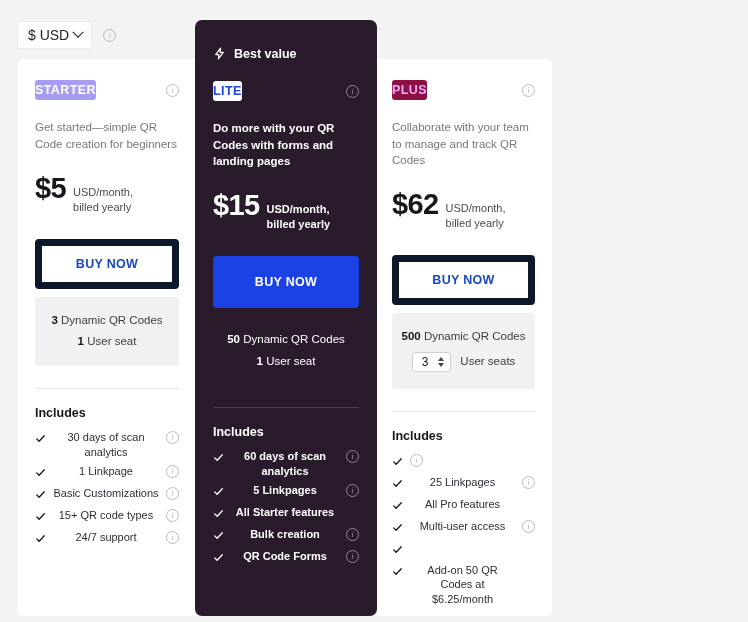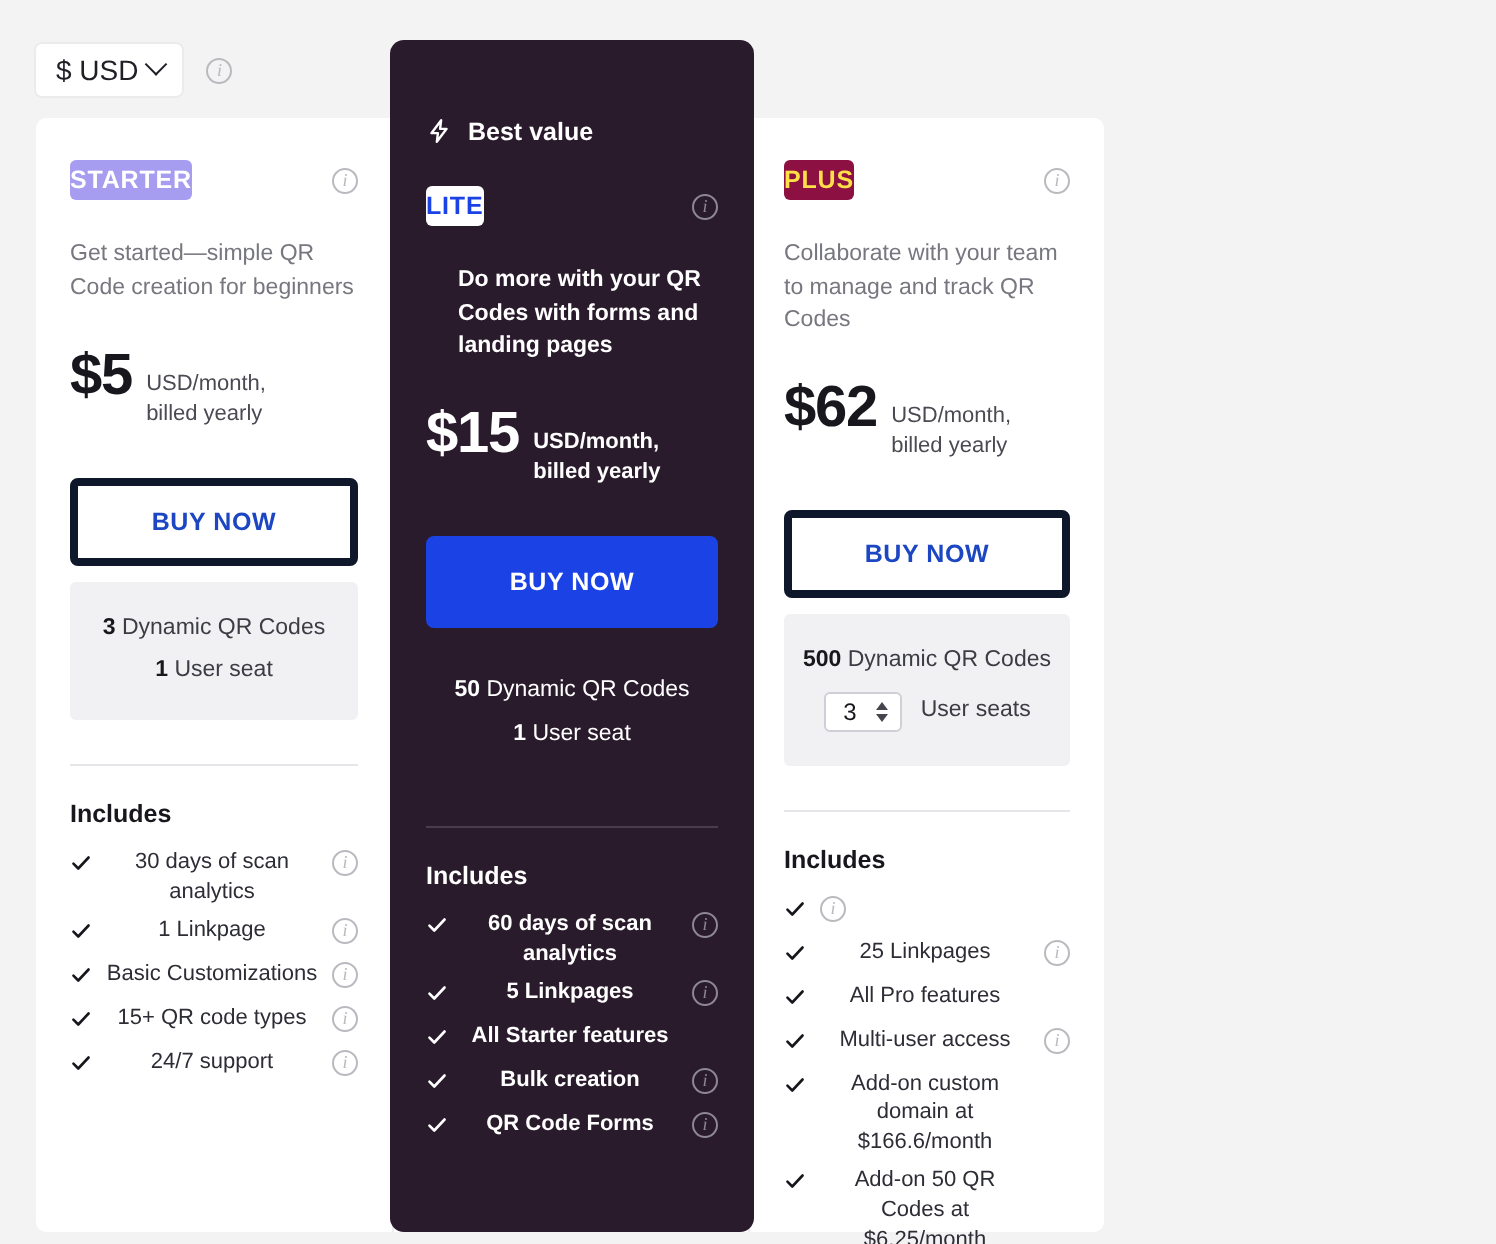--- a/index.html
+++ b/index.html
@@ -67,21 +67,21 @@
     width: 182px; height: 596px;
     background: #2a1b2c;
     border-radius: 7px;
     border-left: none;
     padding: 0 18px 0 18px;
     z-index: 5;
   }
   .best-value {
     display: flex; align-items: center; gap: 8px;
     color: #ffffff; font-size: 12.5px; font-weight: bold;
-    padding-top: 26px; padding-bottom: 19px; margin-top: 12px;
+    padding-top: 26px; padding-bottom: 19px;
   }
   .bolt { width: 13px; height: 15px; flex: none; display:block; }
 
   
   .badge-row {
     display: flex; align-items: center; justify-content: space-between;
     height: 22px;
   }
   .badge {
     display: inline-flex; align-items: center;
@@ -90,21 +90,21 @@
     line-height: 1.15;
   }
 
   
   .tagline {
     margin-top: 18px;
     font-size: 11.5px; line-height: 1.45;
     color: #77777f;
     min-height: 34px;
   }
-  .featured .tagline { color: #ffffff; font-weight: bold; margin-left: 16px; }
+  .featured .tagline { color: #ffffff; font-weight: bold; }
 
   
   .price-row {
     margin-top: 21px;
     display: flex; align-items: baseline; gap: 7px;
   }
   .price-amt {
     font-size: 29px; font-weight: bold; color: #17171d;
     letter-spacing: -0.6px; line-height: 1;
   }
@@ -116,21 +116,21 @@
   .featured .price-unit { color: #ffffff; font-weight: bold; }
 
   
   .cta {
     display: block; width: 100%;
     margin-top: 22px;
     padding: 11px 0;
     text-align: center;
     font-size: 12.5px; font-weight: bold; letter-spacing: 0.3px;
     border-radius: 4px;
-    border: 4px solid #0f172a;
+    border: 7px solid #0f172a;
     background: #ffffff; color: #1c46c2;
     cursor: pointer;
     font-family: "Liberation Sans", sans-serif;
   }
   .cta.primary {
     background: #1b42e5; border-color: #1b42e5; color: #ffffff;
     padding: 12px 0;
   }
 
   
@@ -390,21 +390,21 @@
             <span><svg class="check" viewBox="0 0 16 16" fill="none" stroke="#17171d" stroke-width="1.9" stroke-linecap="round" stroke-linejoin="round">
                 <path d="M2.5 8.5 L6 12 L13.5 4"></path>
               </svg></span>
             <span class="feat-txt">Integrations</span>
             <span class="info-i">i</span>
           </li>
         </ul>
       </div>
       <div class="card">
         <div class="badge-row">
-          <span class="badge" style="background:#8d1043;color:#fde047">PLUS</span>
+          <span class="badge" style="background:#8d1043;color:#f0abfc">PLUS</span>
           <span class="info-i">i</span>
         </div>
         <div class="tagline">Collaborate with your team to manage and track QR Codes</div>
         <div class="price-row">
           <span class="price-amt">$62</span>
           <span class="price-unit"><span>USD/month,</span><br><span>billed yearly</span></span>
         </div>
         <button class="cta">BUY NOW</button>
         <div class="quota">
           <div class="quota-line"><b>500</b> <span>Dynamic QR Codes</span></div>
@@ -446,21 +446,20 @@
             <span><svg class="check" viewBox="0 0 16 16" fill="none" stroke="#17171d" stroke-width="1.9" stroke-linecap="round" stroke-linejoin="round">
                 <path d="M2.5 8.5 L6 12 L13.5 4"></path>
               </svg></span>
             <span class="feat-txt">Multi-user access</span>
             <span class="info-i">i</span>
           </li>
           <li class="feat">
             <span><svg class="check" viewBox="0 0 16 16" fill="none" stroke="#17171d" stroke-width="1.9" stroke-linecap="round" stroke-linejoin="round">
                 <path d="M2.5 8.5 L6 12 L13.5 4"></path>
               </svg></span>
-            <span class="feat-txt">Add-on custom domain at $166.6/month</span>
             <span class="info-ph"></span>
           </li>
           <li class="feat">
             <span><svg class="check" viewBox="0 0 16 16" fill="none" stroke="#17171d" stroke-width="1.9" stroke-linecap="round" stroke-linejoin="round">
                 <path d="M2.5 8.5 L6 12 L13.5 4"></path>
               </svg></span>
             <span class="feat-txt">Add-on 50 QR Codes at $6.25/month</span>
             <span class="info-ph"></span>
           </li>
         </ul>

